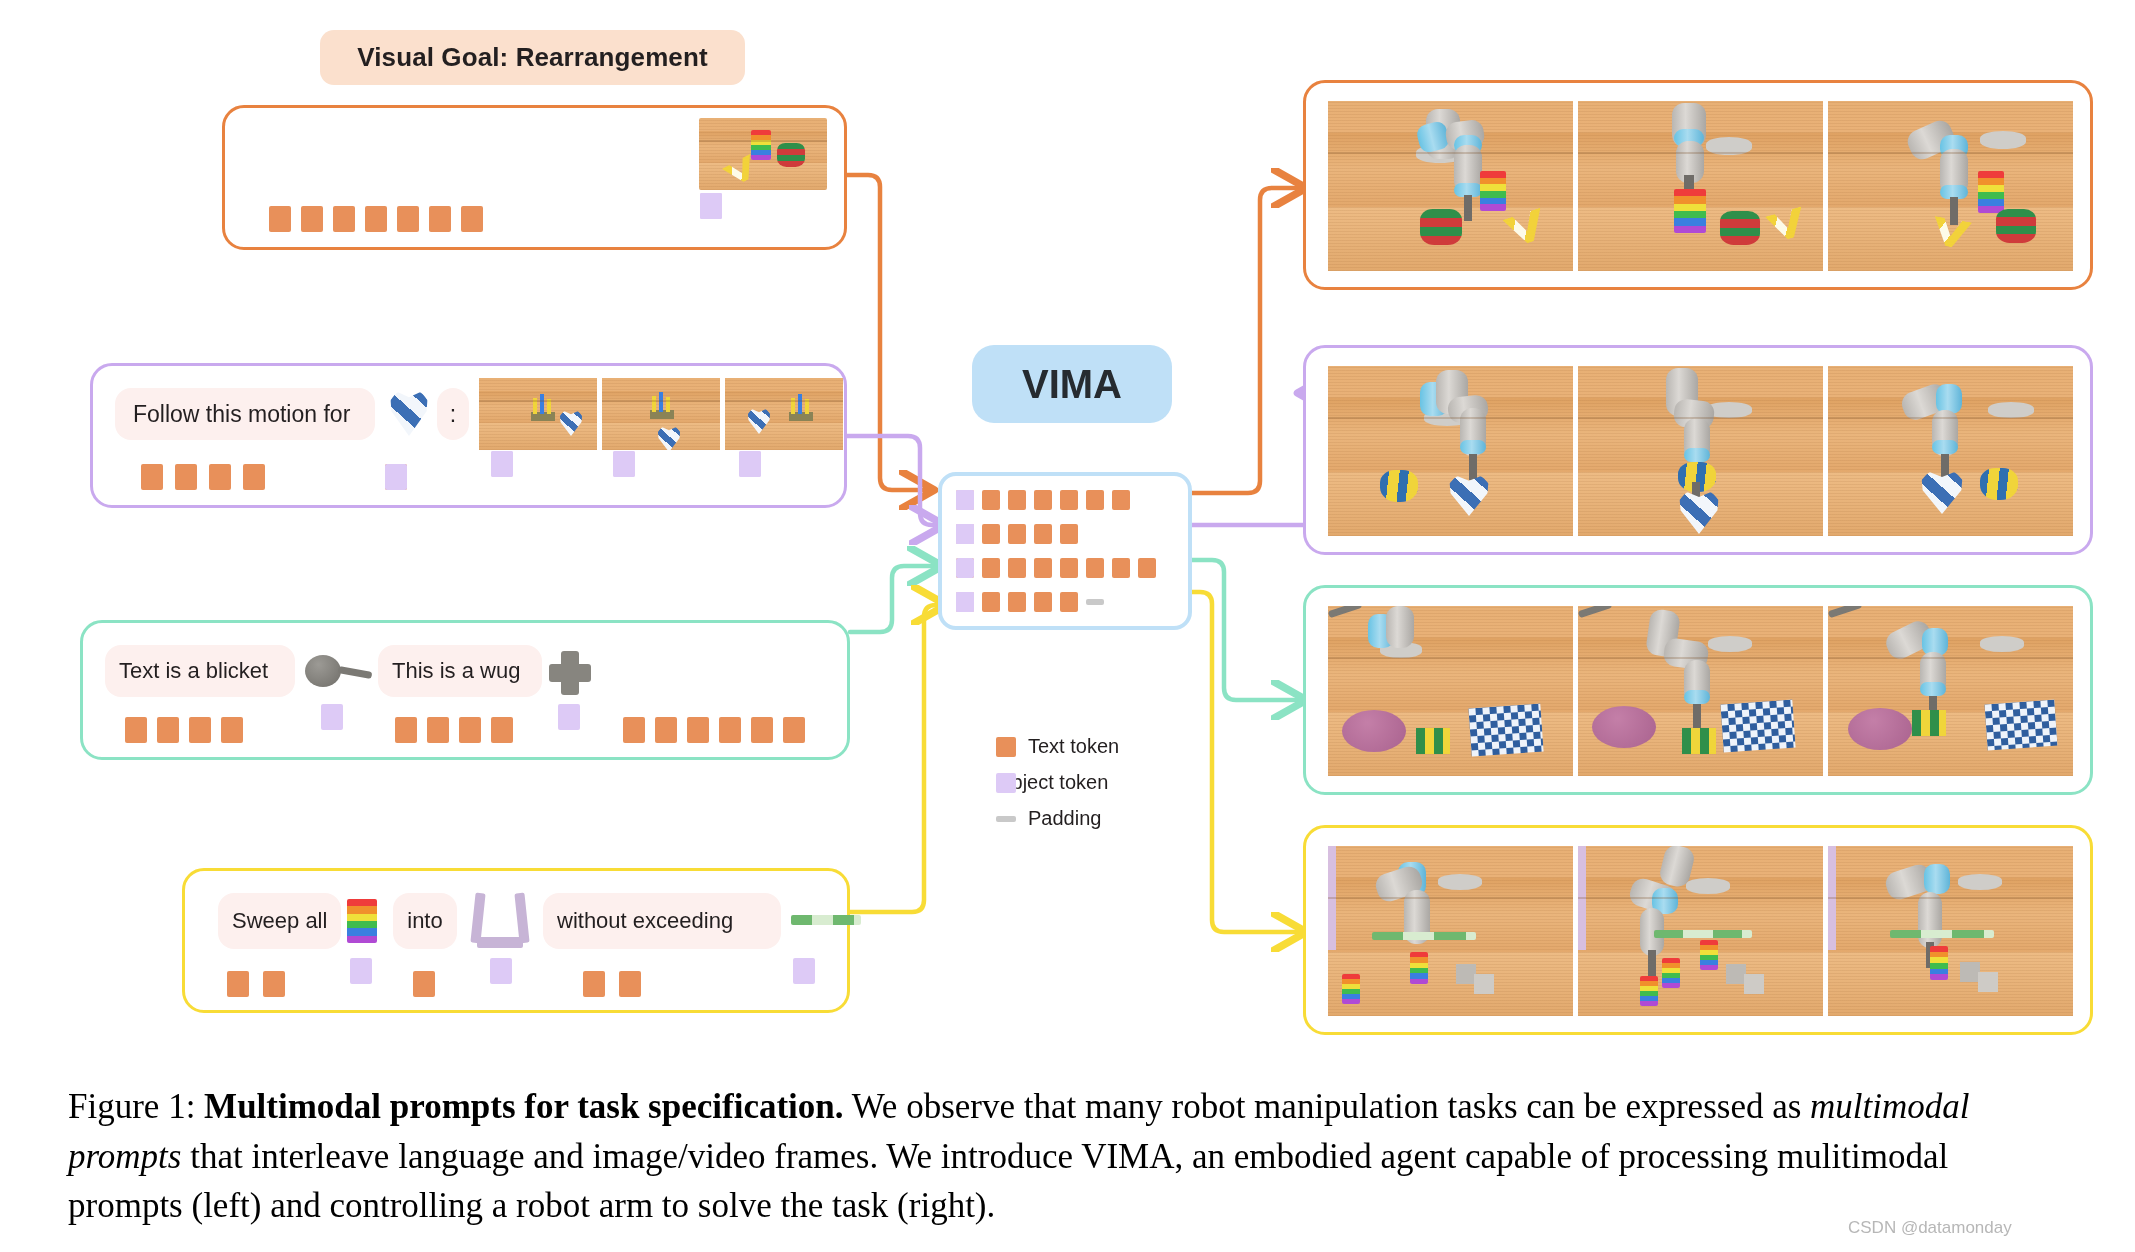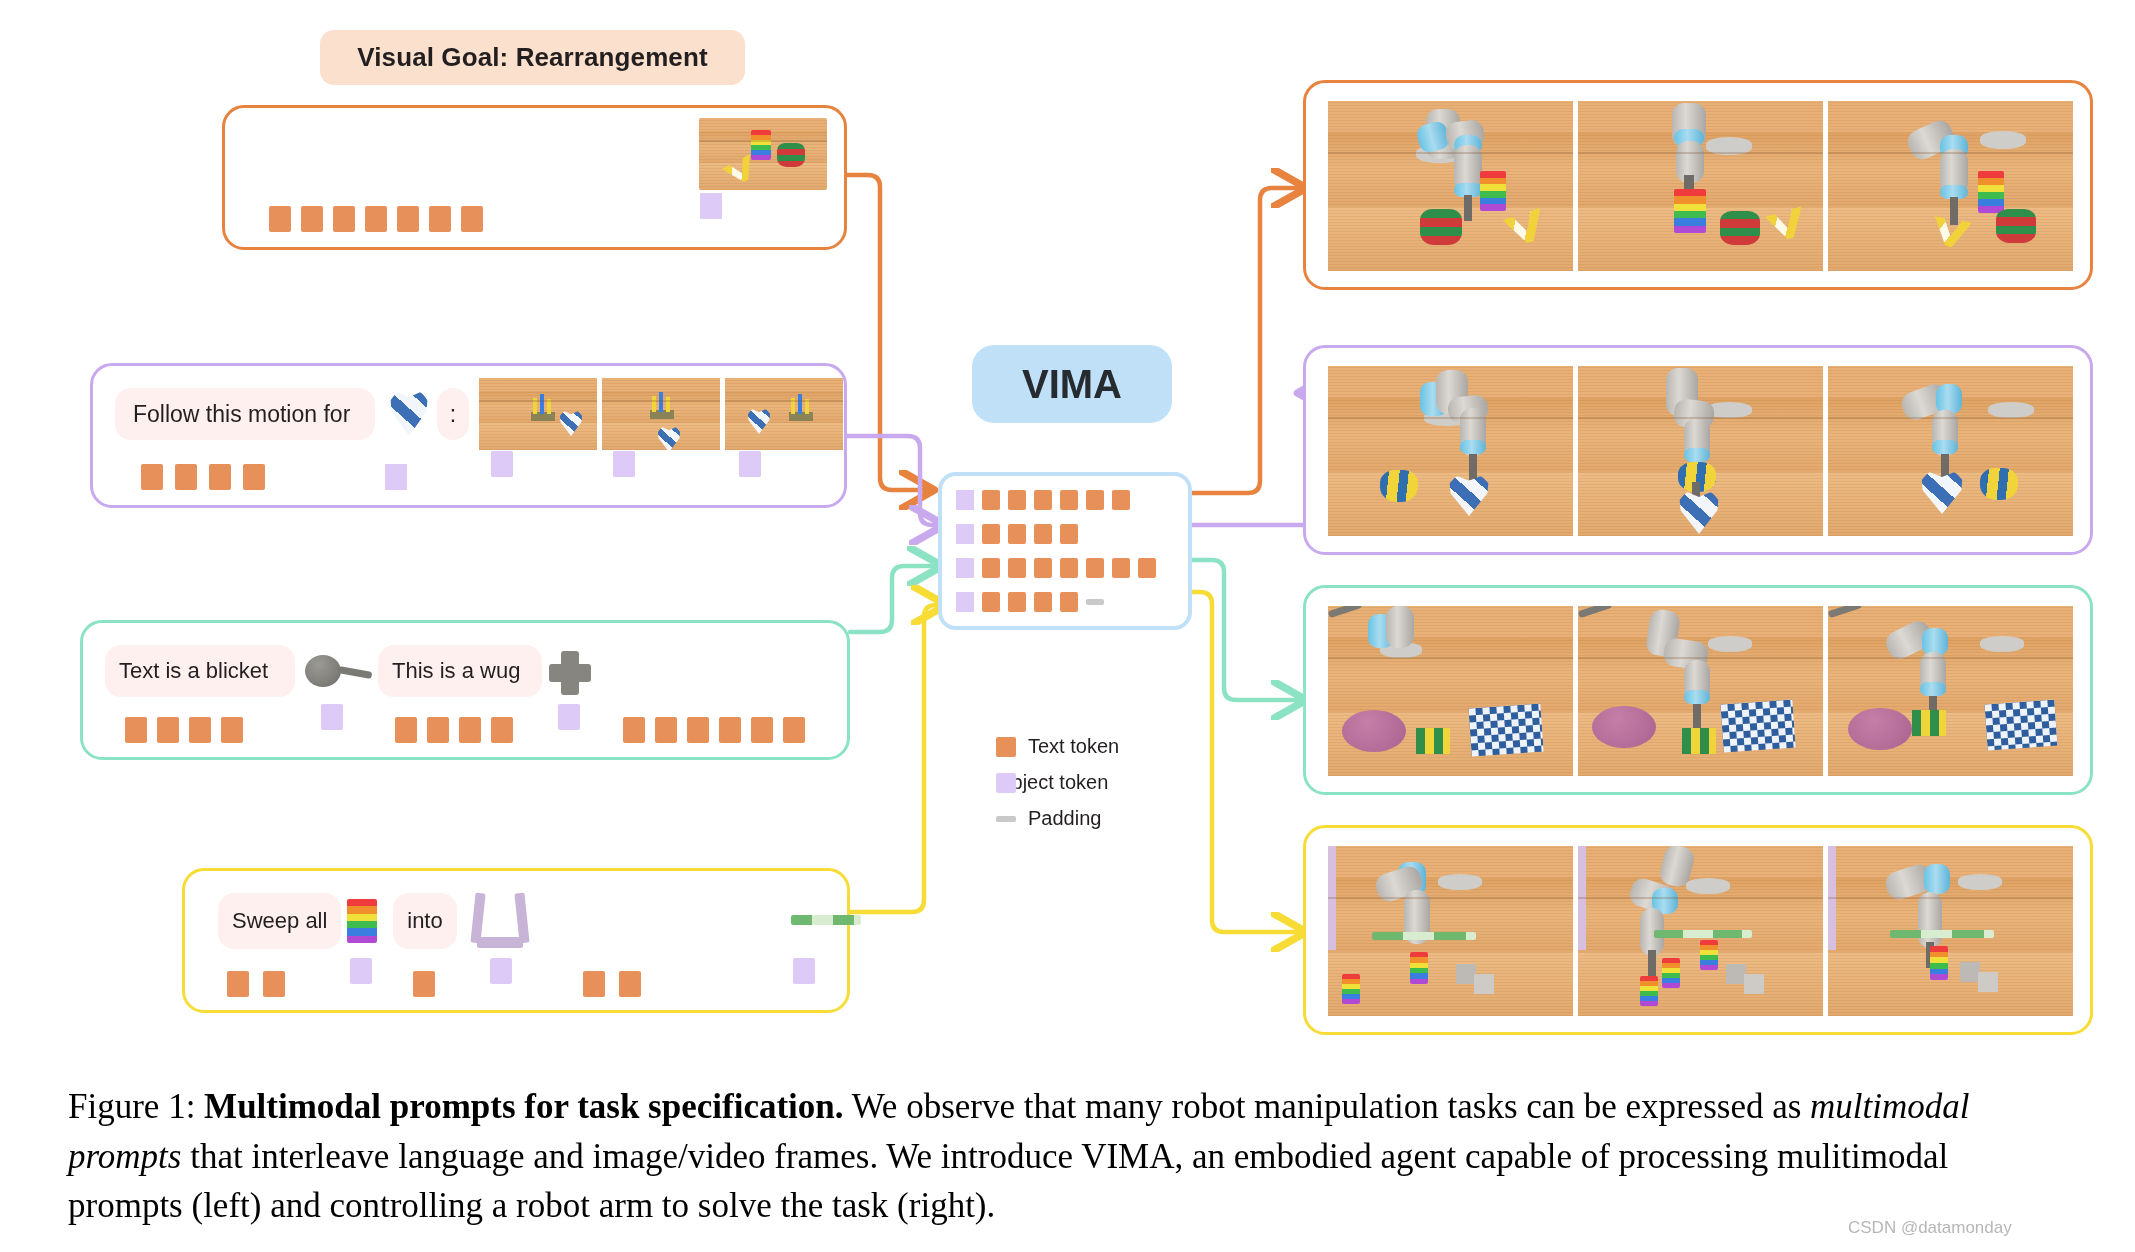--- a/index.html
+++ b/index.html
@@ -327,20 +327,23 @@
     <div class="obj rainbow" style="position:absolute; left:162px; top:28px; width:30px; height:44px;"></div>
     <div class="txtbubble" style="position:absolute; left:208px; top:22px; width:64px; height:56px; padding:0 14px; font-size:22px; justify-content:center;">
       <span>into</span>
     </div>
 
     <div style="position:absolute; left:286px; top:22px; width:58px; height:56px;">
       <div class="ushape-l" style="position:absolute; left:2px;  top:0;   width:10px; height:50px; transform:rotate(6deg); border-radius:2px;"></div>
       <div class="ushape-r" style="position:absolute; left:46px; top:0;   width:10px; height:50px; transform:rotate(-6deg); border-radius:2px;"></div>
       <div class="ushape-b" style="position:absolute; left:6px;  top:44px; width:46px; height:11px; border-radius:2px;"></div>
     </div>
+    <div class="txtbubble" style="position:absolute; left:358px; top:22px; width:238px; height:56px; padding:0 14px; font-size:22px;">
+      <span>without exceeding</span>
+    </div>
     <div class="obj greenline" style="position:absolute; left:606px; top:44px; width:70px; height:10px;"></div>
     <div class="tokrow" style="left:42px; top:100px; gap:14px;">
       <span class="tok text" style="width:22px;height:26px;"></span>
       <span class="tok text" style="width:22px;height:26px;"></span>
     </div>
     <div class="tokrow" style="left:165px; top:100px;">
       <span class="tok obj" style="width:22px;height:26px;"></span>
     </div>
     <div class="tokrow" style="left:228px; top:100px;">
       <span class="tok text" style="width:22px;height:26px;"></span>

